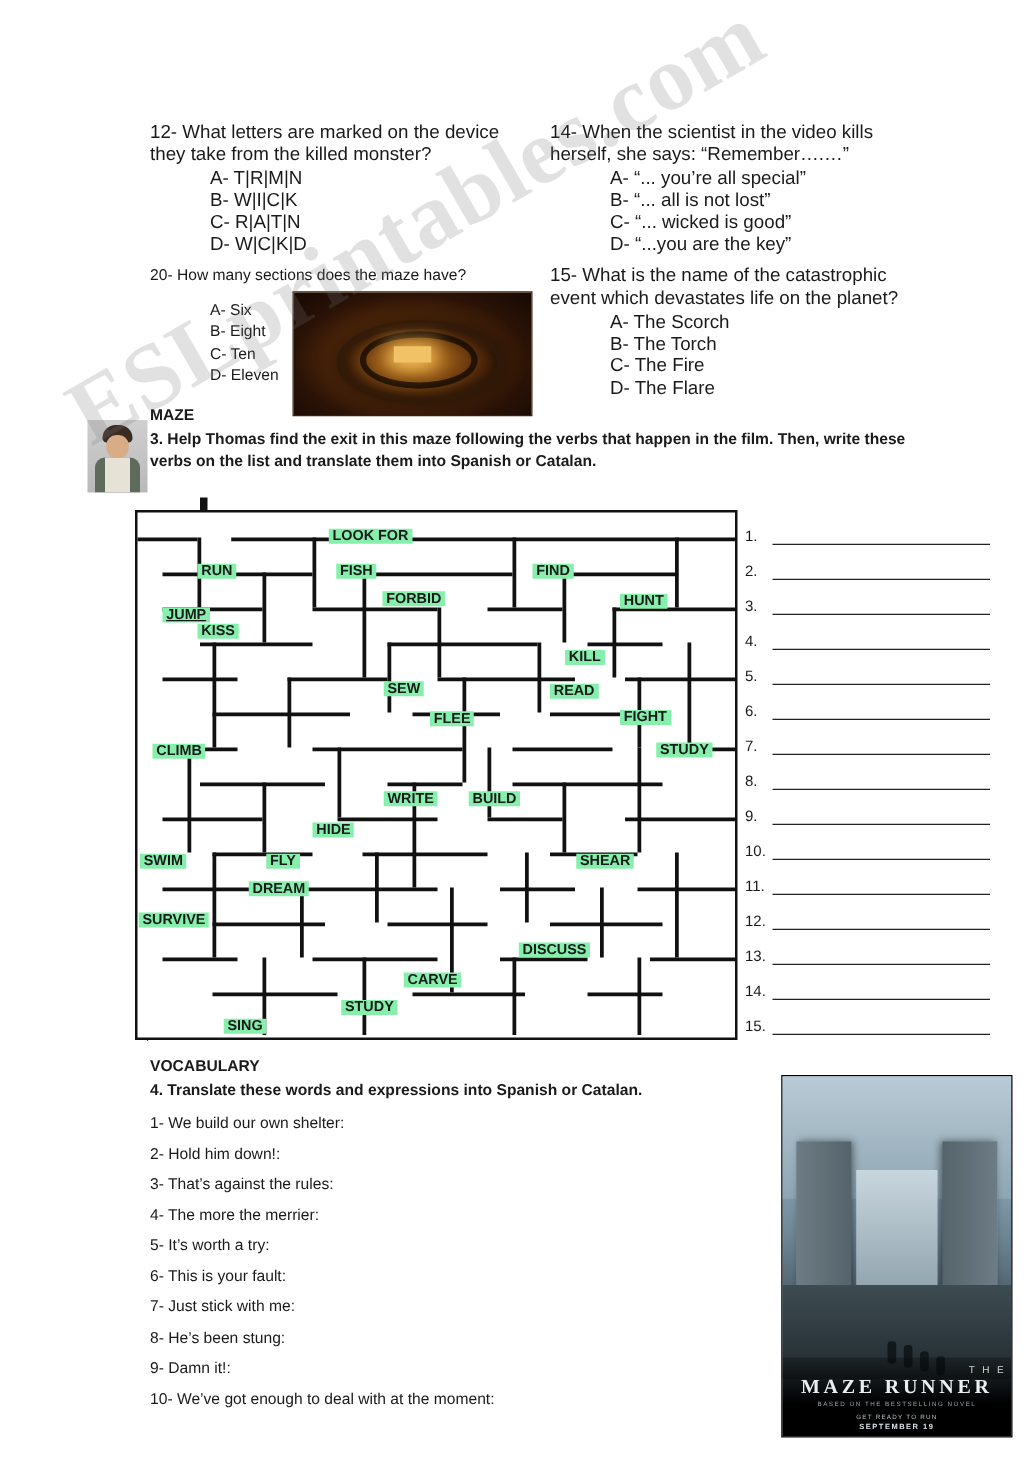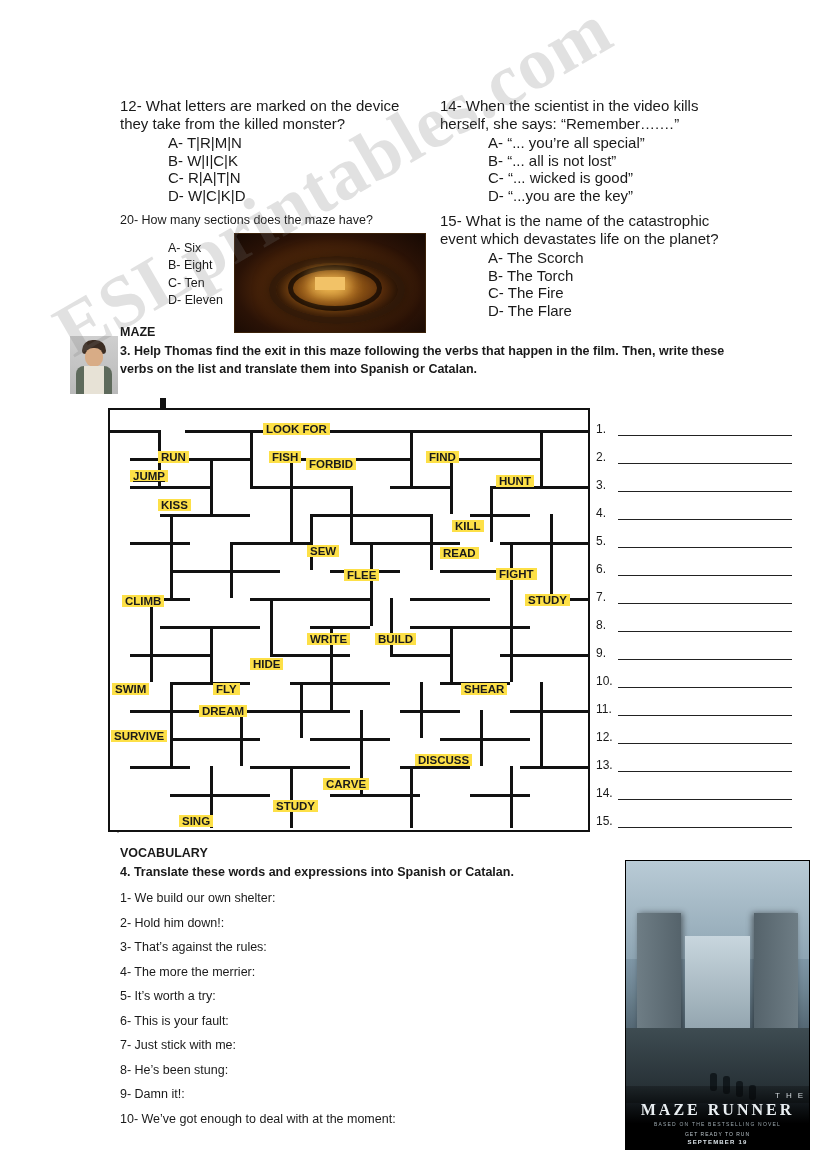--- a/index.html
+++ b/index.html
@@ -72,21 +72,21 @@
     overflow:hidden;
   }
   .thomas .hair{position:absolute;left:12px;top:4px;width:24px;height:14px;background:#3b2c22;border-radius:12px 12px 4px 4px;}
   .thomas .face{position:absolute;left:15px;top:12px;width:18px;height:19px;background:#d8ac86;border-radius:9px 9px 10px 10px;}
   .thomas .body{position:absolute;left:6px;top:30px;width:36px;height:28px;background:#5e6a5c;border-radius:8px 8px 0 0;}
   .thomas .shirt{position:absolute;left:14px;top:30px;width:20px;height:28px;background:#e7e2d6;}
 
   
   .maze{position:absolute;left:108px;top:408px;width:478px;height:420px;border:2px solid #111;background:#fff;}
   .maze .w{position:absolute;background:#111;}
-  .maze .lbl{position:absolute;font-size:11.5px;font-weight:700;background:#fde047;padding:0 3px;white-space:nowrap;}
+  .maze .lbl{position:absolute;font-size:11.5px;font-weight:700;background:#86efac;padding:0 3px;white-space:nowrap;}
   .arrow{position:absolute;width:16px;height:34px;}
   .arrow .shaft{position:absolute;left:5px;top:0;width:6px;height:22px;background:#111;}
   .arrow .head{position:absolute;left:0;top:20px;width:0;height:0;border-left:8px solid transparent;border-right:8px solid transparent;border-top:13px solid #111;}
   #arrow-in{left:155px;top:398px;}
   #arrow-out{left:110px;top:800px;}
 
   
   .answers{position:absolute;left:596px;top:408px;width:196px;font-size:12px;}
   .ans{display:flex;align-items:flex-end;height:28px;}
   .ans .num{width:22px;}
@@ -266,22 +266,22 @@
     <div class="w" style="left:430px;top:272px;width:3px;height:84px;"></div>
     <div class="w" style="left:100px;top:356px;width:3px;height:62px;"></div>
     <div class="w" style="left:180px;top:356px;width:3px;height:62px;"></div>
     <div class="w" style="left:300px;top:356px;width:3px;height:62px;"></div>
     <div class="w" style="left:400px;top:356px;width:3px;height:62px;"></div>
 
     <div class="lbl" style="left:153px;top:13px;">LOOK FOR</div>
     <div class="lbl" style="left:48px;top:41px;">RUN</div>
     <div class="lbl" style="left:159px;top:41px;">FISH</div>
     <div class="lbl" style="left:316px;top:41px;">FIND</div>
-    <div class="lbl" style="left:20px;top:60px;text-decoration:underline;">JUMP</div>
-    <div class="lbl" style="left:196px;top:48px;">FORBID</div>
+    <div class="lbl" style="left:20px;top:76px;text-decoration:underline;">JUMP</div>
+    <div class="lbl" style="left:196px;top:63px;">FORBID</div>
     <div class="lbl" style="left:386px;top:65px;">HUNT</div>
     <div class="lbl" style="left:48px;top:89px;">KISS</div>
     <div class="lbl" style="left:342px;top:110px;">KILL</div>
     <div class="lbl" style="left:197px;top:135px;">SEW</div>
     <div class="lbl" style="left:330px;top:137px;">READ</div>
     <div class="lbl" style="left:234px;top:159px;">FLEE</div>
     <div class="lbl" style="left:386px;top:158px;">FIGHT</div>
     <div class="lbl" style="left:12px;top:185px;">CLIMB</div>
     <div class="lbl" style="left:415px;top:184px;">STUDY</div>
     <div class="lbl" style="left:197px;top:223px;">WRITE</div>

